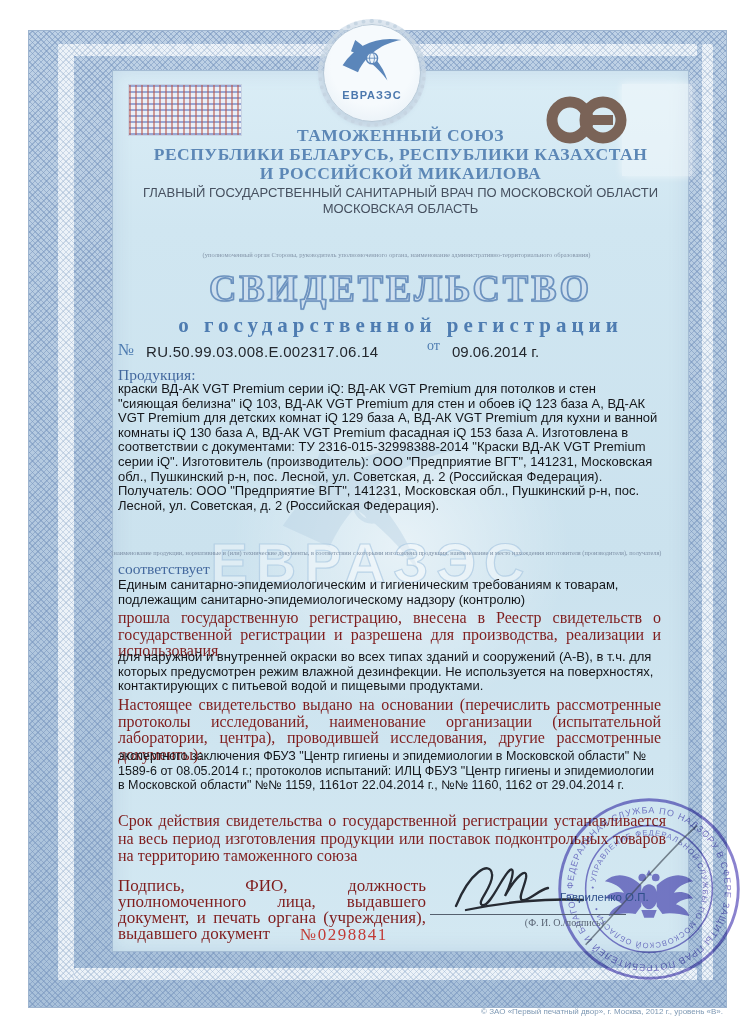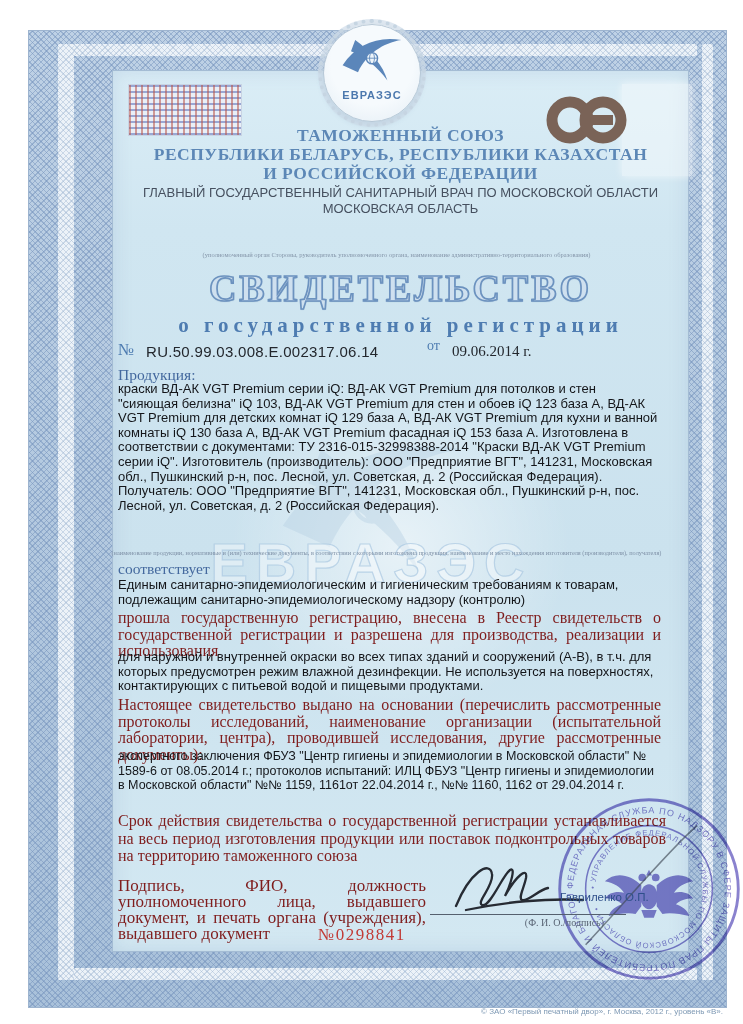--- a/index.html
+++ b/index.html
@@ -58,21 +58,21 @@
 
   .title{position:absolute;left:112px;right:54px;top:266px;text-align:center;
     font-weight:bold;font-size:38px;letter-spacing:3px;color:#cfe0ef;
     -webkit-text-stroke:1.7px #6c92bf;text-shadow:0 1px 1px rgba(90,125,165,.4);}
   .subtitle{position:absolute;left:112px;right:54px;top:313px;text-align:center;
     font-weight:bold;font-size:21px;letter-spacing:5px;color:#4e7cb1;}
 
   .no-label{position:absolute;left:118px;top:340px;font-size:17px;color:#4e7cb1;}
   .no-value{position:absolute;left:146px;top:343px;font-family:"Liberation Sans",sans-serif;font-size:15px;color:#23272d;letter-spacing:.3px;}
   .ot-label{position:absolute;left:427px;top:338px;font-size:14px;color:#4e7cb1;}
-  .date-value{position:absolute;left:452px;top:343px;font-family:Liberation Serif, serif;font-size:15px;color:#23272d;}
+  .date-value{position:absolute;left:452px;top:343px;font-family:Liberation Sans, sans-serif;font-size:15px;color:#23272d;}
 
   
   .blue-label{position:absolute;color:#44699e;font-size:15.5px;}
   .blue-par{position:absolute;color:#7f1d1d;font-size:16px;line-height:16.5px;text-align:justify;}
   .black-par{position:absolute;font-family:"Liberation Sans",sans-serif;color:#14161a;font-size:13px;line-height:14.6px;}
   .tiny-caption{position:absolute;color:#7e90a6;font-size:6.3px;text-align:center;}
 
   .product-label{left:118px;top:366px;}
   .product-text{left:118px;top:382px;width:540px;}
   .product-caption{left:86px;right:56px;top:549px;}
@@ -94,21 +94,21 @@
   .content-layer{position:relative;z-index:1;}
 
   
   .stamp{position:absolute;left:553px;top:793px;width:192px;height:192px;z-index:2;opacity:.9;mix-blend-mode:multiply;}
   .signature{position:absolute;left:448px;top:858px;z-index:3;}
   .sign-line{position:absolute;left:430px;top:914px;width:196px;border-top:1px solid #55606e;z-index:3;}
   .sign-line-caption{position:absolute;left:452px;top:917px;width:152px;text-align:right;
     font-size:10px;color:#5a6575;z-index:3;}
   .signer-name{position:absolute;left:560px;top:891px;font-family:"Liberation Sans",sans-serif;
     font-size:11.5px;color:#2e4f8a;z-index:3;}
-  .serial{position:absolute;left:300px;top:925px;font-size:17px;color:#c23b36;letter-spacing:1.5px;z-index:3;margin-left:18px;}
+  .serial{position:absolute;left:300px;top:925px;font-size:17px;color:#c23b36;letter-spacing:1.5px;z-index:3;}
   .stamp-name{position:absolute;left:386px;top:928px;font-family:"Liberation Sans",sans-serif;font-weight:bold;
     font-size:15.5px;color:#8c2f3f;letter-spacing:2px;z-index:3;}
 
   .footer{position:absolute;right:20px;top:1007px;font-family:"Liberation Sans",sans-serif;
     font-size:8px;color:#7e99b4;}
 </style>
 </head>
 <body>
 
 <div class="page">
@@ -152,21 +152,21 @@
       <svg width="92" height="60" viewBox="0 0 92 60">
         <circle cx="27" cy="28" r="18" fill="none" stroke="#7a6357" stroke-width="11"></circle>
         <circle cx="60" cy="28" r="18" fill="none" stroke="#7a6357" stroke-width="11"></circle>
         <rect x="48" y="23" width="22" height="10" fill="#7a6357"></rect>
       </svg>
     </div>
 
     <div class="h-union">
       <div>ТАМОЖЕННЫЙ СОЮЗ</div>
       <div>РЕСПУБЛИКИ БЕЛАРУСЬ, РЕСПУБЛИКИ КАЗАХСТАН</div>
-      <div>И РОССИЙСКОЙ ФЕДЕРАЦИИ</div>
+      <div>И РОССИЙСКОЙ МИКАИЛОВА</div>
     </div>
     <div class="h-authority">
       <div>ГЛАВНЫЙ ГОСУДАРСТВЕННЫЙ САНИТАРНЫЙ ВРАЧ ПО МОСКОВСКОЙ ОБЛАСТИ</div>
       <div>МОСКОВСКАЯ ОБЛАСТЬ</div>
     </div>
     <div class="h-caption">(уполномоченный орган Стороны, руководитель уполномоченного органа, наименование административно-территориального образования)</div>
 
     <div class="title">СВИДЕТЕЛЬСТВО</div>
     <div class="subtitle">о государственной регистрации</div>
 

